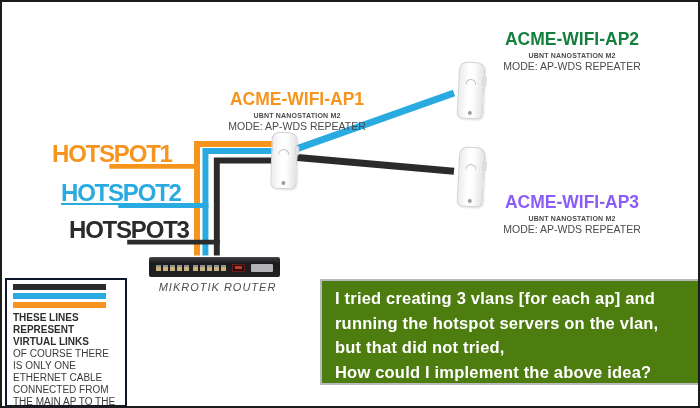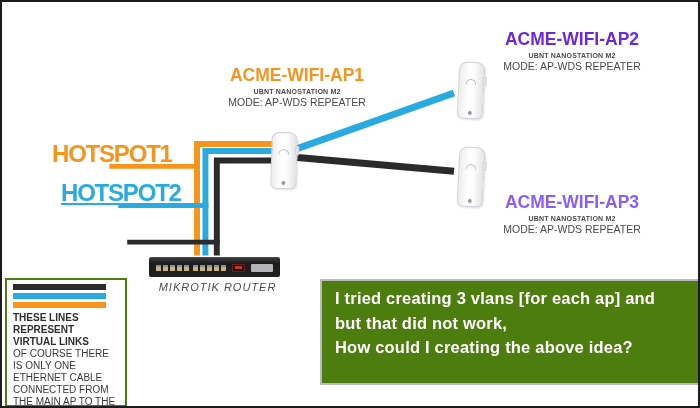--- a/index.html
+++ b/index.html
@@ -46,22 +46,22 @@
   #ap3-device { left:456px; top:145px; width:26px; height:60px; transform:rotate(3deg); }
 
   
   .ap-label { position:absolute; width:190px; text-align:center; z-index:3; }
   .ap-title { font-size:17.5px; font-weight:bold; letter-spacing:0; }
   .ap-model { font-size:7px; color:#4a4a4a; font-weight:bold; margin-top:2px; letter-spacing:0.2px; }
   .ap-mode  { font-size:10.5px; color:#4a4a4a; margin-top:1px; }
   #ap1-label { left:200px; top:63px; }
   #ap2-label { left:475px; top:27px; }
   #ap3-label { left:475px; top:190px; }
-  .t-orange { color:#f7941e; }
-  .t-blue   { color:#6d28d9; }
+  .t-orange { color:#f7941e;margin-top:24px; }
+  .t-blue   { color:#15803d; }
   .t-dark   { color:#8b5cf6; }
 
   
   .hotspot {
     position:absolute; z-index:3; font-size:24px; font-weight:bold;
     letter-spacing:-1.2px; line-height:22px;text-align:right;
   }
   #hotspot1 { left:50px; top:141px; color:#f7941e; }
   #hotspot2 { left:59px; top:180px; color:#29abe2;text-decoration:underline; }
   #hotspot3 { left:67px; top:217px; color:#2b2b2b; }
@@ -83,21 +83,21 @@
     background:#cfcfd2; opacity:0.85; border-radius:1px; }
   .router-label {
     position:absolute; left:138px; top:279px; width:155px; z-index:3;
     text-align:center; font-size:11px; font-style:italic; color:#4d4d4d;
     letter-spacing:1px;
   }
 
   
   .legend {
     position:absolute; left:3px; top:276px; width:122px; height:129px; z-index:3;
-    background:#ffffff; border:2px solid #4d7c0f; padding:4px 6px;
+    background:#ffffff; border:2px solid #0f172a; padding:4px 6px;
   }
   .legend .bar { width:93px; height:6px; margin-bottom:3px; }
   .bar-dark   { background:#2b2b2b; }
   .bar-blue   { background:#29abe2; }
   .bar-orange { background:#f7941e; }
   .legend-bold { font-size:10px; font-weight:bold; color:#2e2e2e; line-height:12px; margin-top:4px; }
   .legend-body { font-size:10px; color:#3a3a3a; line-height:12px; }
 
   
   .question-box {
@@ -155,20 +155,21 @@
     <div class="ap-mode">MODE: AP-WDS REPEATER</div>
   </div>
   <div class="ap-label" id="ap3-label">
     <div class="ap-title t-dark">ACME-WIFI-AP3</div>
     <div class="ap-model">UBNT NANOSTATION M2</div>
     <div class="ap-mode">MODE: AP-WDS REPEATER</div>
   </div>
 
   <div class="hotspot" id="hotspot1">HOTSPOT1</div>
   <div class="hotspot" id="hotspot2">HOTSPOT2</div>
+  <div class="hotspot" id="hotspot3">HOTSPOT3</div>
 
   <div class="router">
     <div class="port-group pg-left">
       <span class="port"></span>
         <span class="port"></span>
         <span class="port"></span>
         <span class="port"></span>
         <span class="port"></span>
     </div>
     <div class="port-group pg-right">
@@ -188,17 +189,18 @@
   <div class="legend">
     <div class="bar bar-dark"></div>
     <div class="bar bar-blue"></div>
     <div class="bar bar-orange"></div>
     <div class="legend-bold">THESE LINES REPRESENT VIRTUAL LINKS</div>
     <div class="legend-body">OF COURSE THERE IS ONLY ONE ETHERNET CABLE CONNECTED FROM THE MAIN AP TO THE MIKROTIK ROUTER</div>
   </div>
 
   <div class="question-box">
     <div class="question-line">I tried creating 3 vlans [for each ap] and</div>
-    <div class="question-line">but that did not work,</div>
-    <div class="question-line">How could I creating the above idea?</div>
+    <div class="question-line">running the hotspot servers on the vlan,</div>
+    <div class="question-line">but that did not tried,</div>
+    <div class="question-line">How could I implement the above idea?</div>
   </div>
 
 </div>
 
 </body></html>

